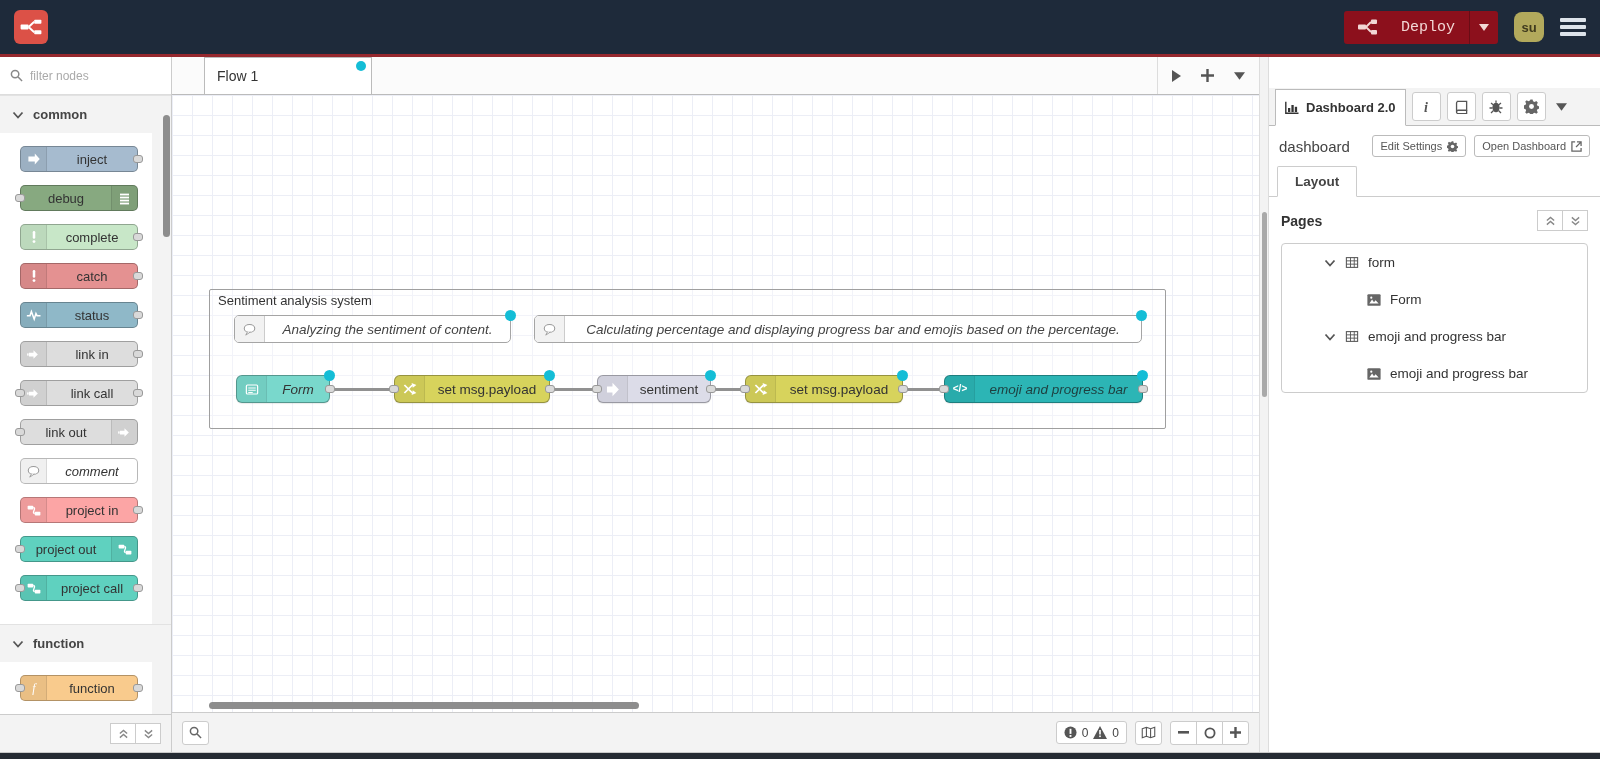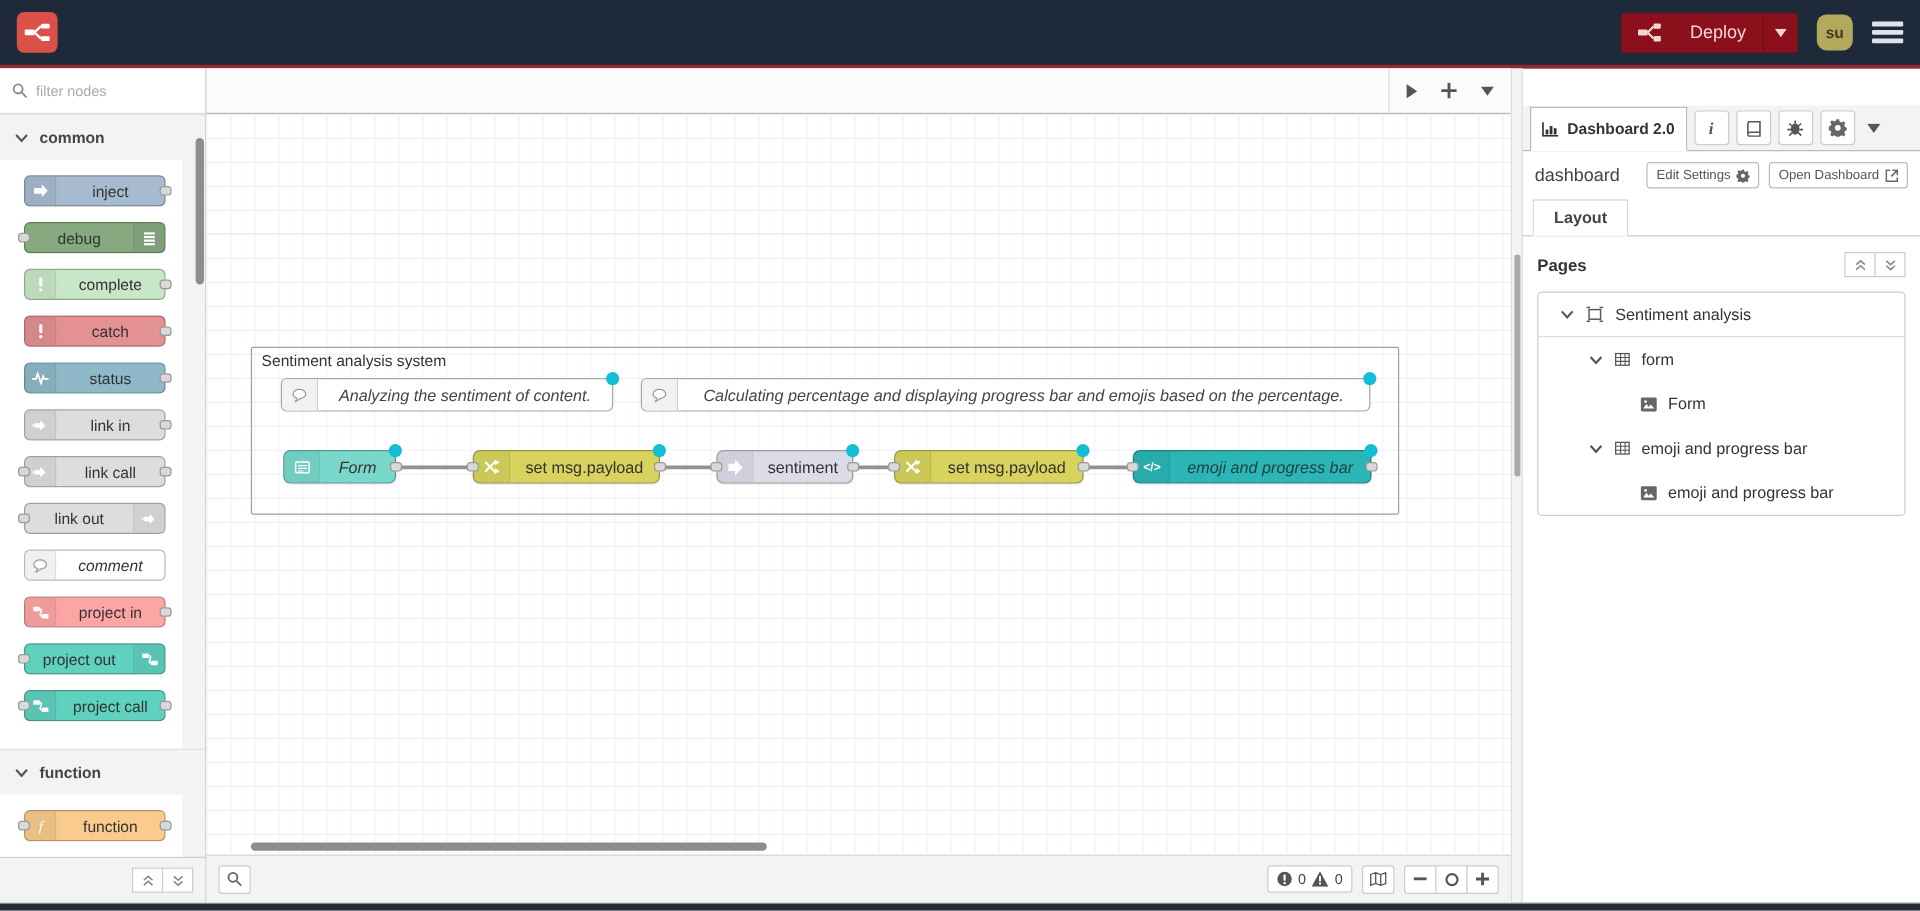--- a/index.html
+++ b/index.html
@@ -7,21 +7,21 @@
     font-family:"Liberation Sans","DejaVu Sans",sans-serif; background:#fff; }
 
   
   .header { height:57px; background:#1e2a3a; border-bottom:3px solid #96282e;
     display:flex; align-items:center; padding:0 14px; }
   .logo { width:34px; height:34px; background:#dc5147; border-radius:6px;
     display:flex; align-items:center; justify-content:center; margin-right:16px; }
   .app-title { color:#e8e8e8; font-size:19px; }
   .deploy-btn { margin-left:auto; display:flex; align-items:stretch; background:#8C101C;
     border-radius:3px; color:#f2d7d5; font-size:15px; cursor:pointer; overflow:hidden; }
-  .deploy-main { display:flex; align-items:center; gap:23px; padding:8px 14px; }
+  .deploy-main { display:flex; align-items:center; gap:23px; padding:8px 14px;font-family:Liberation Mono, monospace; }
   .deploy-caret { display:flex; align-items:center; padding:0 9px; border-left:1px solid rgba(0,0,0,.25); }
   .avatar { width:30px; height:30px; border-radius:8px; background:#b2a95c; color:#403b1e;
     font-size:13px; font-weight:bold; display:flex; align-items:center; justify-content:center; margin:0 16px; }
   .hamburger { display:flex; flex-direction:column; gap:3px; cursor:pointer; }
   .hamburger span { width:26px; height:4px; background:#dde3ea; border-radius:1px; }
 
   
   .main { display:flex; height:695px; }
   .window-bottom { height:7px; background:#252b33; border-top:1px solid #c9c9c9; }
 
@@ -361,20 +361,24 @@
           <svg width="11" height="10" viewBox="0 0 12 11">
               <path d="M2 1.5 L6 5 10 1.5 M2 6 L6 9.5 10 6" fill="none" stroke="#888" stroke-width="1.5"></path>
             </svg>
         </div>
       </div>
     </div>
   </div>
 
   <div class="canvas-col">
     <div class="tabbar">
+      <div class="flow-tab">
+        <span>Flow 1</span>
+        <span class="tab-dot"></span>
+      </div>
       <div class="tabbar-controls">
         <span class="tab-ctl">
           <svg width="9" height="12" viewBox="0 0 9 12">
               <path d="M0 0 L9 6 0 12z" fill="#555"></path>
             </svg>
         </span>
         <span class="tab-ctl">
           <svg width="13" height="13" viewBox="0 0 13 13">
               <path d="M6.5 0v13M0 6.5h13" stroke="#555" stroke-width="2.4"></path>
             </svg>
@@ -606,34 +610,20 @@
         </div>
         <div class="sq-btn">
           <svg width="11" height="10" viewBox="0 0 12 11">
               <path d="M2 1.5 L6 5 10 1.5 M2 6 L6 9.5 10 6" fill="none" stroke="#888" stroke-width="1.5"></path>
             </svg>
         </div>
       </div>
     </div>
 
     <div class="tree" id="tree">
-        <div class="tree-row first" style="padding-left: 18px;">
-          <span class="">
-            <svg width="12" height="8" viewBox="0 0 12 8">
-              <path d="M1.5 1.5 L6 6.5 L10.5 1.5" fill="none" stroke="#555" stroke-width="1.8"></path>
-            </svg>
-          </span>
-          <span class="">
-            <svg width="18" height="16" viewBox="0 0 20 20">
-              <rect x="4" y="5" width="12" height="10" fill="none" stroke="#555" stroke-width="1.5"></rect>
-              <path d="M1.5 2.8h3.5M15 2.8h3.5M1.5 17.2h3.5M15 17.2h3.5" stroke="#555" stroke-width="1.5"></path>
-            </svg>
-          </span>
-          <span>Sentiment analysis</span>
-        </div>
         <div class="tree-row" style="padding-left: 42px;">
           <span class="">
             <svg width="12" height="8" viewBox="0 0 12 8">
               <path d="M1.5 1.5 L6 6.5 L10.5 1.5" fill="none" stroke="#555" stroke-width="1.8"></path>
             </svg>
           </span>
           <span class="">
             <svg width="16" height="15" viewBox="0 0 20 20">
               <rect x="2.5" y="3.5" width="15" height="13" fill="none" stroke="#555" stroke-width="1.4"></rect>
               <path d="M2.5 7.8h15M2.5 12.2h15M8 3.5v13M13 3.5v13" stroke="#555" stroke-width="1.2"></path>

